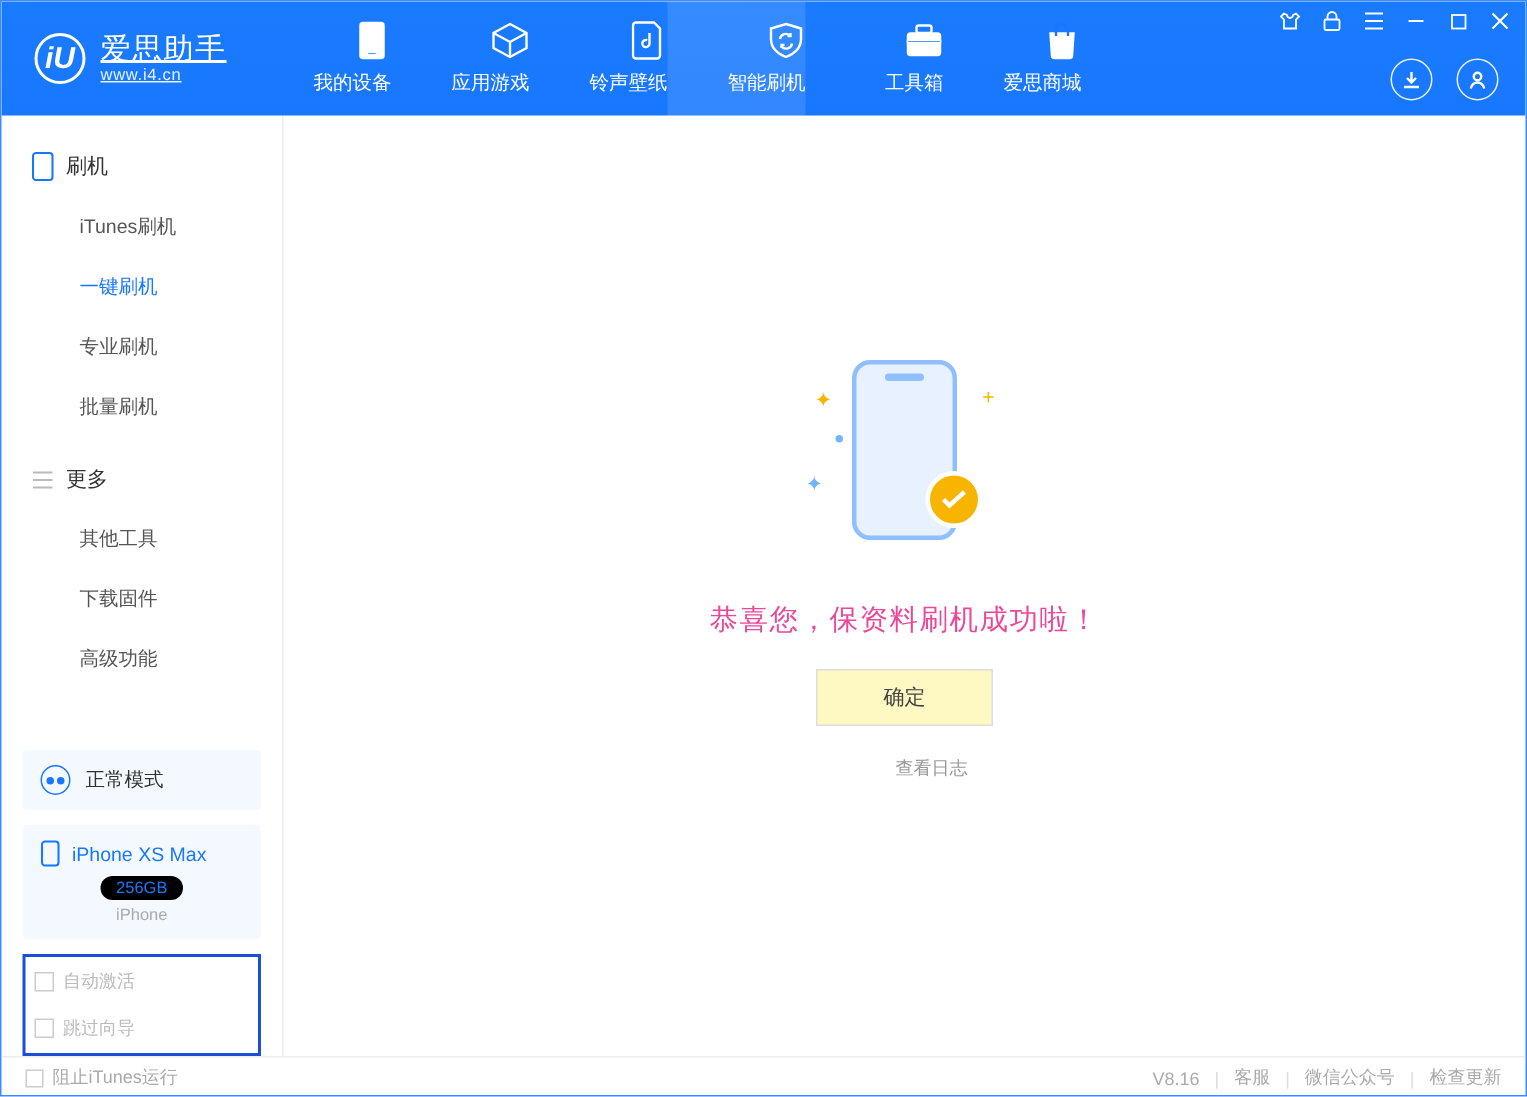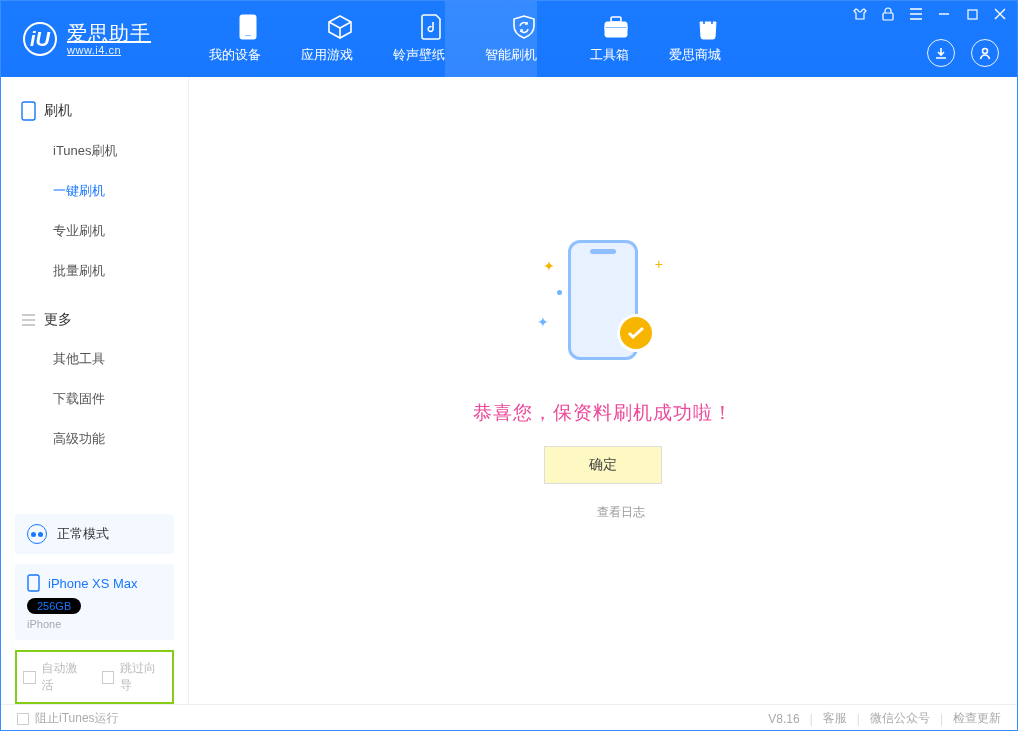--- a/index.html
+++ b/index.html
@@ -53,40 +53,40 @@
 .sidebar { width: 188px; border-right: 1px solid #eee; display:flex; flex-direction:column; }
 .side-scroll { flex:1; padding-top: 14px; }
 .side-group-hdr { display:flex; align-items:center; gap:8px; padding: 10px 20px; font-size:14px; color:#333; font-weight:500; }
 .side-group-hdr svg { flex-shrink:0; }
 .side-sub { display:block; padding: 11px 0 11px 52px; font-size:13px; color:#555; cursor:pointer; }
 .side-sub.active { color:#1877ff; }
 
 .side-bottom { padding: 0 14px 0 14px; }
 .mode-card, .device-card {
   background:#f4f8ff; border-radius:3px; padding:10px 12px; margin-bottom:10px;
-  font-size:13px; color:#333;
+  font-size:13px; color:#333;text-align:center;
 }
 .mode-card { display:flex; align-items:center; gap:10px; }
 .mode-card .mode-ico {
   width:20px; height:20px; border:1.5px solid #1877ff; border-radius:50%;
   display:flex; align-items:center; justify-content:center; position:relative;
 }
 .mode-card .mode-ico::before, .mode-card .mode-ico::after {
   content:""; position:absolute; background:#1877ff; border-radius:50%;
 }
 .mode-card .mode-ico::before { width:5px; height:5px; left:3px; top:7px; }
 .mode-card .mode-ico::after  { width:5px; height:5px; right:3px; top:7px; }
 .device-card .dev-name { color:#1877ff; font-weight:500; display:flex; align-items:center; gap:8px; }
 .device-card .badge {
   display:inline-block; background:#000000; color:#1877ff; border-radius:10px;
   font-size:11px; padding:2px 10px; margin-top:6px;
 }
 .device-card .dev-sub { color:#aaa; font-size:11px; margin-top:4px; }
 
-.opts-row { border:2px solid #84cc16; padding:8px 6px; display:flex; gap:14px; }
+.opts-row { border:2px solid #1d4ed8; padding:8px 6px; display:flex; gap:14px;flex-direction:column; }
 .chk { display:flex; align-items:center; gap:6px; font-size:12px; color:#bbb; cursor:pointer; }
 .chk .box { width:13px; height:13px; border:1px solid #ccc; background:#fff; }
 
 
 .content { flex:1; display:flex; flex-direction:column; align-items:center; justify-content:center; gap:20px; padding-bottom:40px; }
 .success-msg { font-size:19px; color:#ec4899; letter-spacing:1px; }
 .ok-btn {
   border:1px solid #ddd; background:#fef9c3; padding:9px 44px; font-size:14px;
   color:#444; cursor:pointer;
 }

